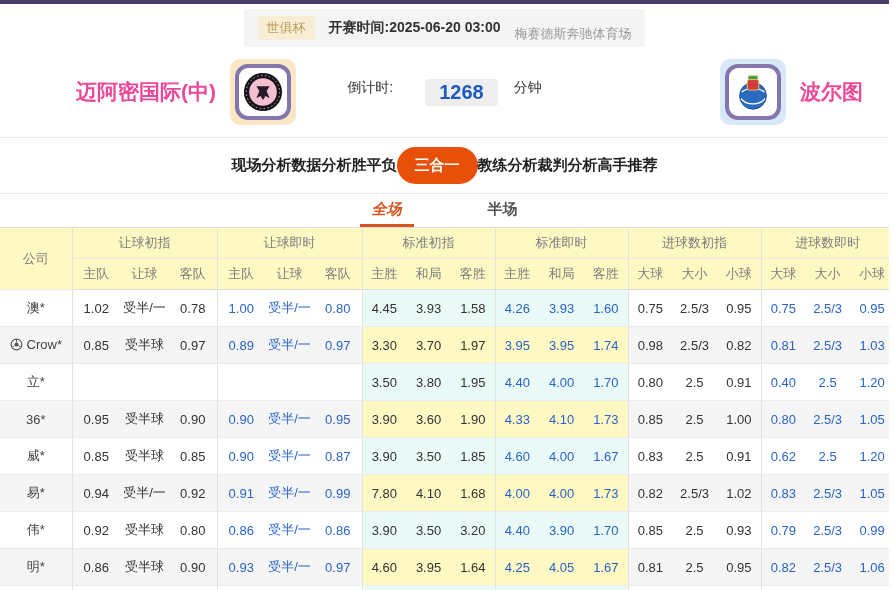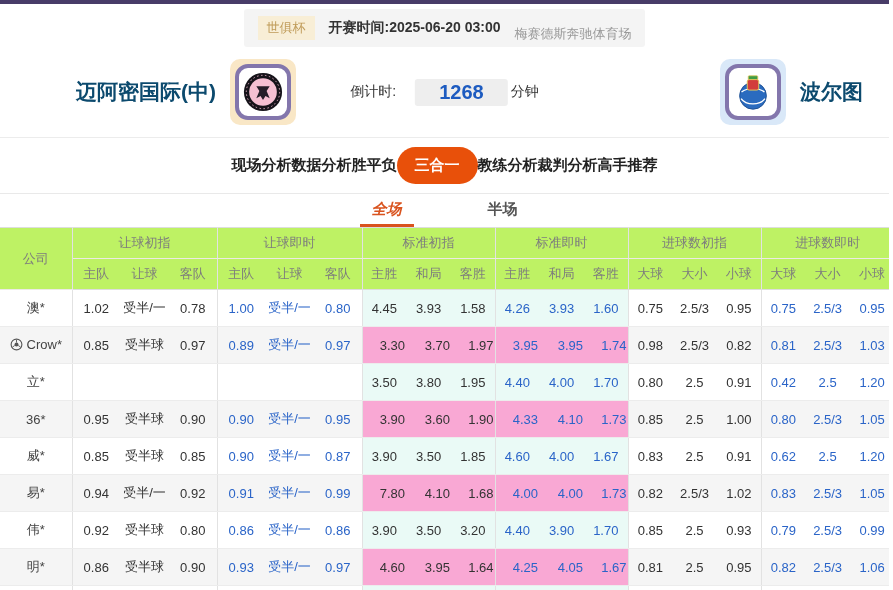--- a/index.html
+++ b/index.html
@@ -9,50 +9,50 @@
   .infobar{display:flex;justify-content:center;padding-top:5px;}
   .infobar-strip{display:flex;align-items:center;gap:14px;background:#f4f4f4;
         padding:4px 14px;border-radius:3px;font-size:14px;}
   .league-badge{background:#f8eed6;color:#bf9b58;padding:3px 9px;font-size:13px;}
   .kickoff{font-weight:bold;color:#333;display:flex;}
   .venue{color:#999;font-size:13px;margin-top:12px;}
 
   .match-header{height:90px;display:flex;align-items:center;justify-content:space-between;
         padding:0 26px 0 76px;position:relative;}
   .team{display:flex;align-items:center;gap:14px;}
-  .team-name{font-size:21px;font-weight:bold;color:#0c4a6e;}
+  .team-name{font-size:21px;font-weight:bold;color:#ec4899;}
   .logo-tile{width:66px;height:66px;border-radius:10px;display:flex;align-items:center;justify-content:center;}
   .home-tile{background:#f9e7c6;}
   .away-tile{background:#d9e8f8;}
   .logo-frame{width:56px;height:56px;border-radius:13px;border:4px solid #8376ac;background:#fff;
         display:flex;align-items:center;justify-content:center;box-sizing:border-box;}
-  .countdown{position:absolute;left:50%;transform:translateX(-50%);display:flex;align-items:center;
-        gap:3px;font-size:14px;color:#333;}
-  .cd-chip{background:#eeeeee;color:#1d5bc0;font-size:20px;font-weight:bold;padding:2px 24px;border-radius:3px;margin-left:16px;}
+  .countdown{position:absolute;left:50%;transform:translateX(-50%);display:flex;align-items:flex-start;
+        gap:16px;font-size:14px;color:#333;}
+  .cd-chip{background:#eeeeee;color:#1d5bc0;font-size:20px;font-weight:bold;padding:2px 14px;border-radius:3px;margin-left:16px;}
 
   .navbar{height:55px;border-top:1px solid #ececec;border-bottom:1px solid #e9e9e9;
         display:flex;align-items:center;justify-content:center;}
   .nav-tab{font-size:15px;font-weight:bold;color:#222;cursor:pointer;white-space:nowrap;}
   .nav-tab.active{background:#e8500a;color:#fff;padding:9px 18px;border-radius:19px;}
 
   .subtabs{height:33px;display:flex;justify-content:center;gap:62px;align-items:stretch;}
   .subtab{font-size:15px;font-weight:bold;color:#555;display:flex;align-items:center;
         padding:0 12px;border-bottom:3px solid transparent;cursor:pointer;}
   .subtab.active{color:#d9531e;border-bottom-color:#d9531e;font-style:italic;}
 
   table.odds{width:893px;border-collapse:collapse;table-layout:fixed;font-size:13px;border-top:1px solid #ddd;}
-  .odds th{background:#bef264;color:#7d7d7d;font-weight:normal;height:28px;border-bottom:1px solid #eceae4;}
+  .odds th{background:#fef9c3;color:#7d7d7d;font-weight:normal;height:28px;border-bottom:1px solid #eceae4;}
   .odds thead tr:last-child th{border-bottom:1px solid #ddd;}
   .odds td{height:34px;text-align:center;color:#333;border-bottom:1px solid #ececec;
         white-space:nowrap;overflow:hidden;}
   .gb{border-left:1px solid #e2e2e2;}
   .gb0{border-right:1px solid #e2e2e2;}
   tr.even td{background:#f5f5f5;}
   td.cyan{background:#eafaf6;}
-  tr.even td.cyan{background:#f9a8d4;text-align:right;}
+  tr.even td.cyan{background:#fef9c3;}
   td.live{color:#2a64c8;}
   td.company{color:#444;}
   .ball{display:inline-block;vertical-align:-2px;margin-right:4px;}
 </style>
 </head>
 <body>
 
 <div class="page">
   <div class="topline"></div>
 
@@ -229,21 +229,21 @@
           <td class="live"></td>
           <td class="gb cyan">3.50</td>
           <td class="cyan">3.80</td>
           <td class="cyan">1.95</td>
           <td class="gb cyan live">4.40</td>
           <td class="cyan live">4.00</td>
           <td class="cyan live">1.70</td>
           <td class="gb">0.80</td>
           <td class="">2.5</td>
           <td class="">0.91</td>
-          <td class="gb live">0.42</td>
+          <td class="gb live">0.40</td>
           <td class="live">2.5</td>
           <td class="live">1.20</td>
         </tr>
         <tr class="even">
           <td class="company gb0"><span>36*</span></td>
           <td class="gb">0.95</td>
           <td class="">受半球</td>
           <td class="">0.90</td>
           <td class="gb live">0.90</td>
           <td class="live">受半/一</td>

